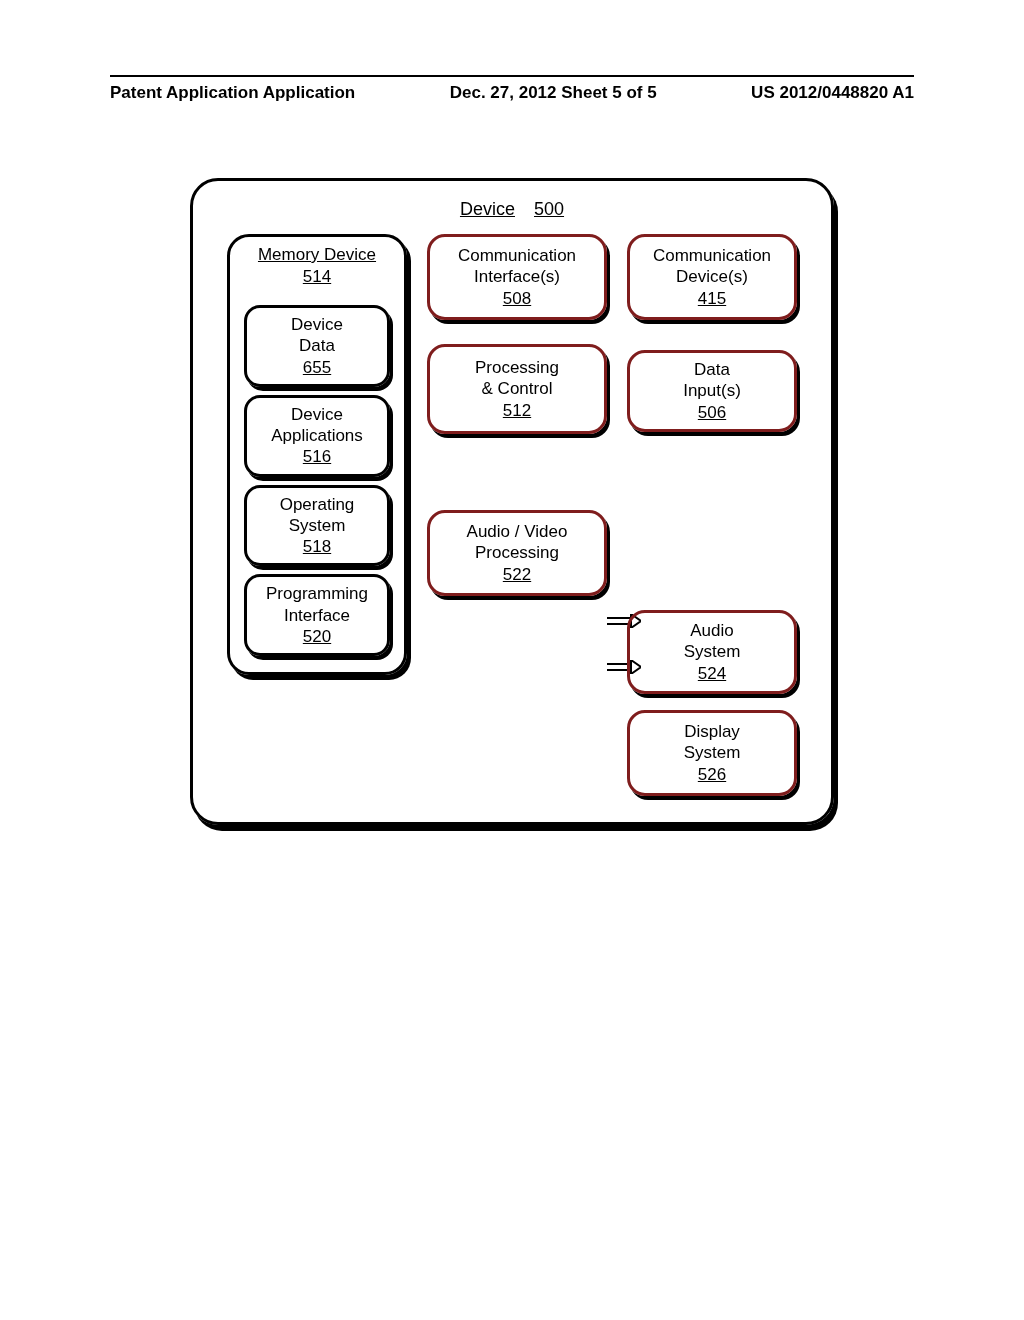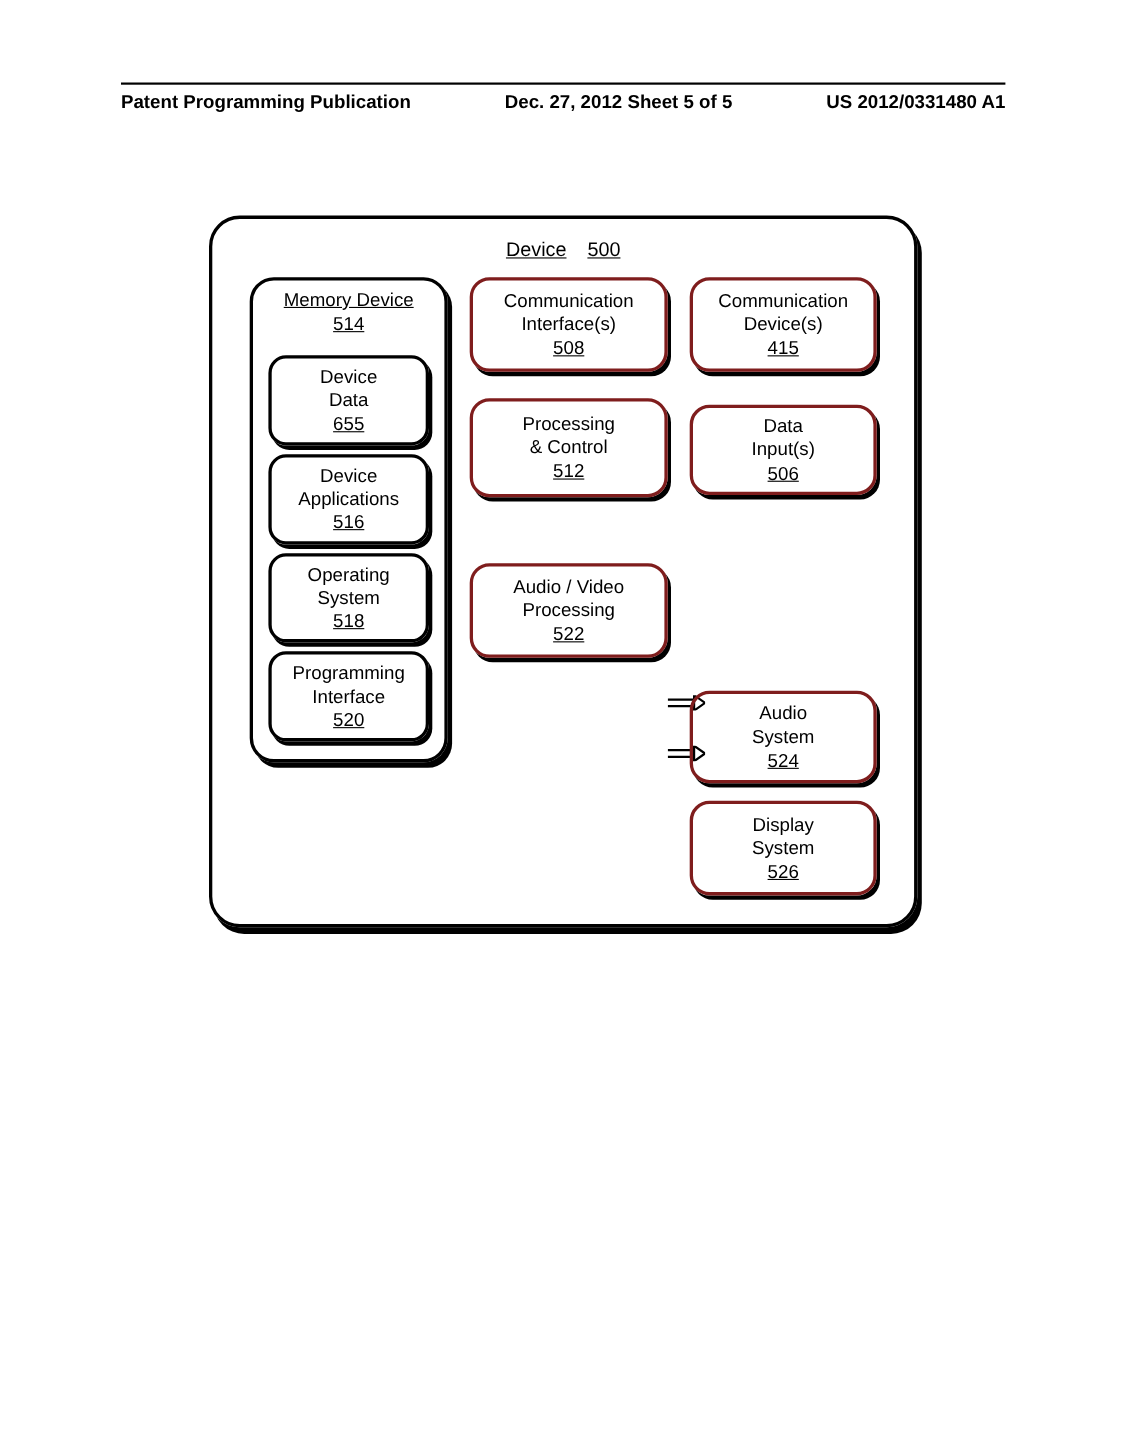--- a/index.html
+++ b/index.html
@@ -28,21 +28,21 @@
     font-weight: bold;
   }
   .header-left { white-space: nowrap; }
   .header-center { white-space: nowrap; }
   .header-right { white-space: nowrap; }
 
   .figure-wrap {
     position: absolute;
     left: 0;
     width: 1024px;
-    top: 196px;
+    top: 178px;
     text-align: center;
   }
   .device-outer {
     display: inline-block;
     border: 3px solid #000;
     border-radius: 28px;
     box-shadow: 4px 6px 0 #000;
     padding: 18px 34px 26px 34px;
     text-align: center;
   }
@@ -95,21 +95,21 @@
     font-size: 17px;
     line-height: 1.25;
   }
 
   
   .h-comm-if   { height: 86px; }
   .h-comm-dev  { height: 86px; }
   .h-proc      { height: 74px; margin-top: 26px; }
   .h-data-in   { height: 82px; margin-top: 30px; }
   .h-pctrl     { height: 90px; margin-top: 24px; }
-  .h-avproc    { height: 86px; margin-top: 60px; }
+  .h-avproc    { height: 86px; margin-top: 76px; }
   .h-audio     { height: 84px; margin-top: 178px; }
   .h-display   { height: 86px; margin-top: 16px; }
 
   .arrow {
     position: absolute;
     width: 34px;
     height: 14px;
   }
   .arrow svg { width: 100%; height: 100%; display:block; }
 
@@ -127,23 +127,23 @@
   .fig-caption .fig-f { font-style: italic; }
   .fig-caption .fig-rest { font-variant: small-caps; font-style: italic; }
 </style>
 </head>
 <body>
 
 <div class="page">
 
   <div class="top-rule"></div>
   <div class="header-row">
-    <span class="header-left">Patent Programming Publication</span>
+    <span class="header-left">Patent Application Application</span>
     <span class="header-center">Dec. 27, 2012  Sheet 5 of 5</span>
-    <span class="header-right">US 2012/0331480 A1</span>
+    <span class="header-right">US 2012/0448820 A1</span>
   </div>
 
   <div class="figure-wrap">
     <div class="device-outer">
       <div class="device-title">
         <span class="lbl">Device</span>
         <span class="num">500</span>
       </div>
 
       <div class="cols">

